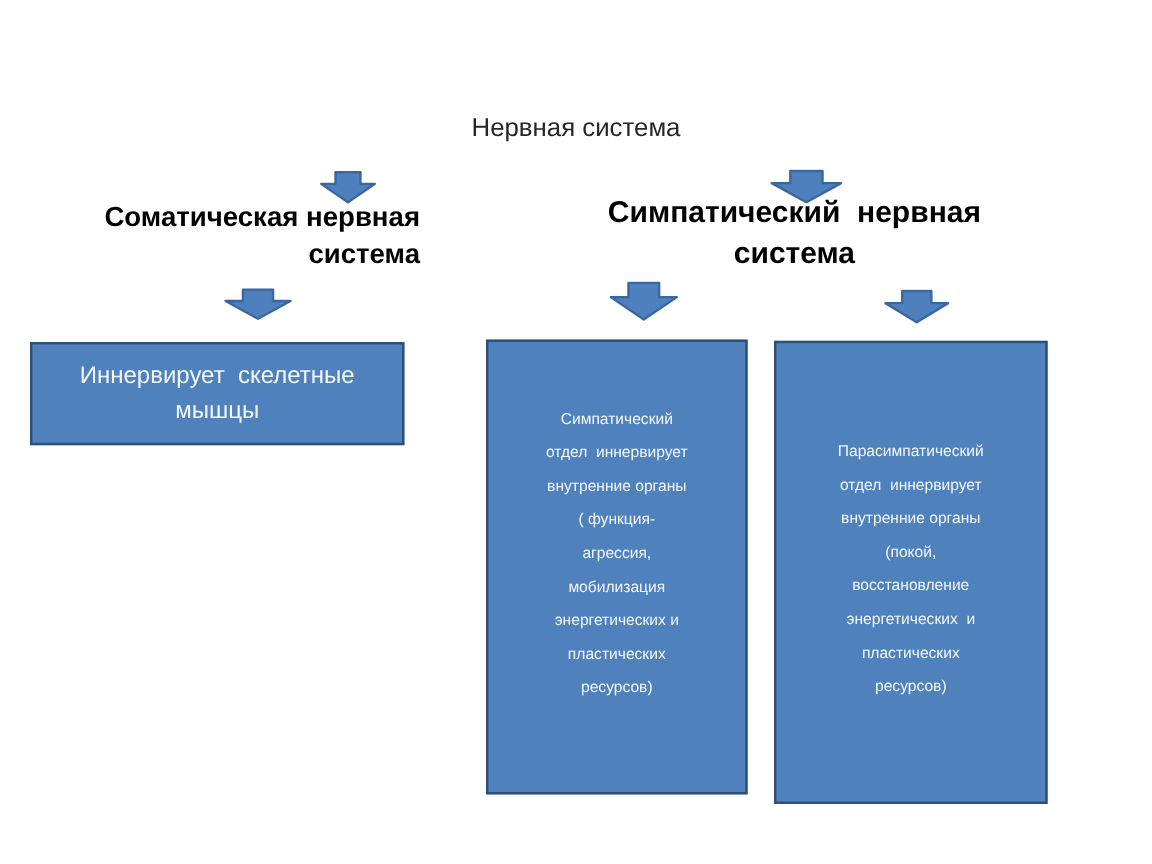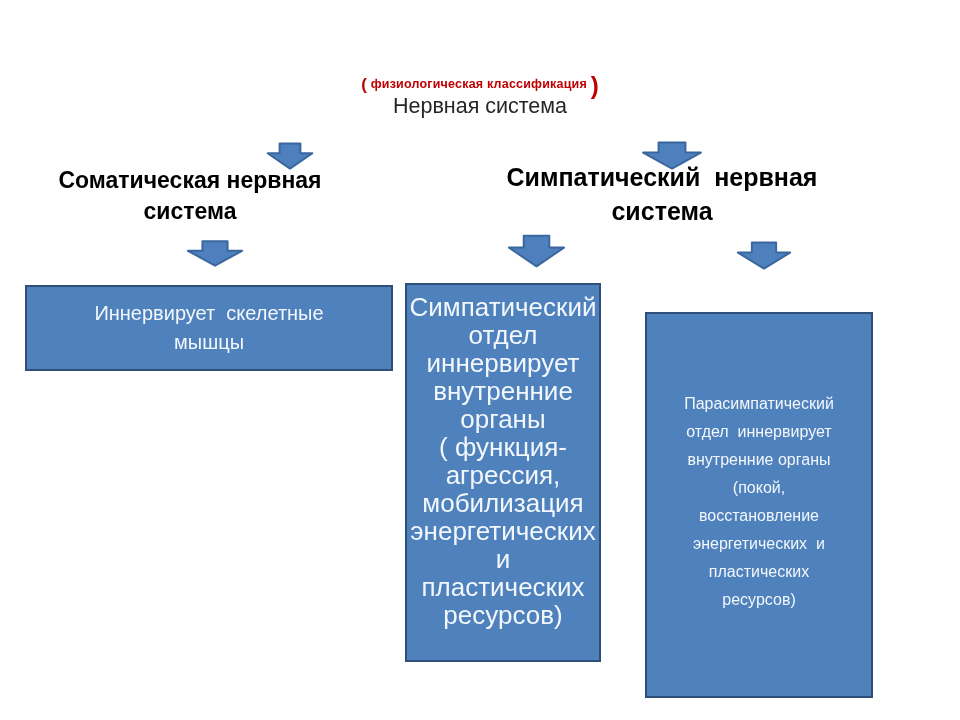--- a/index.html
+++ b/index.html
@@ -33,38 +33,38 @@
   .paren-open  { font-size: 17px; vertical-align: -2px; }
   .paren-close { font-size: 24px; vertical-align: -6px; }
 
   .branch-label {
     position: absolute;
     text-align: center;
     font-weight: 700;
     color: var(--label_text, #000);
     white-space: pre-wrap;
   }
-  .somatic-label    { left: 30px;  top: 165px; width: 320px; font-size: 23px; line-height: 31px; }
+  .somatic-label    { left: 30px;  top: 165px; width: 320px; font-size: 23px; line-height: 31px; text-align: right; }
   .vegetative-label { left: 497px; top: 160px; width: 330px; font-size: 25px; line-height: 34px; }
 
   .box {
     position: absolute;
     box-sizing: border-box;
     background: var(--box_fill, #4f81bd);
     border: 2px solid var(--box_border, #2e4f78);
     color: var(--box_text, #f2f7fc);
     display: flex;
     align-items: center;
     justify-content: center;
     text-align: center;
   }
   .box-text { white-space: pre-wrap; }
-  .somatic-box         { left: 25px;  top: 285px; width: 368px; height: 86px;  font-size: 20px;   line-height: 29px; }
-  .sympathetic-box     { left: 405px; top: 283px; width: 196px; height: 379px; font-size: 26px; line-height: 28px; padding-bottom: 24px; }
-  .parasympathetic-box { left: 645px; top: 284px; width: 228px; height: 386px; font-size: 16px; line-height: 28px; padding-bottom: 6px; margin-top: 28px; }
+  .somatic-box         { left: 25px;  top: 285px; width: 312px; height: 86px;  font-size: 20px;   line-height: 29px; }
+  .sympathetic-box     { left: 405px; top: 283px; width: 218px; height: 379px; font-size: 13px; line-height: 28px; padding-bottom: 24px; }
+  .parasympathetic-box { left: 645px; top: 284px; width: 228px; height: 386px; font-size: 13px; line-height: 28px; padding-bottom: 6px; }
 
   .arrow { position: absolute; display: block; }
   .arrow path {
     fill: var(--arrow_fill, #4d80bd);
     stroke: var(--arrow_border, #3a679e);
     stroke-width: 2;
     stroke-linejoin: round;
     vector-effect: non-scaling-stroke;
   }
   .arrow-1 { left: 266px; top: 142px; width: 48px; height: 28px; }
@@ -73,21 +73,20 @@
   .arrow-4 { left: 507px; top: 234px; width: 59px; height: 34px; }
   .arrow-5 { left: 736px; top: 241px; width: 56px; height: 29px; }
 </style>
 </head>
 <body>
 
 <div class="slide">
 
   <div class="slide-title">Нервная система</div>
 
-  <div class="slide-subtitle"><span class="paren-open">(</span><span class="sub-text"> физиологическая классификация </span><span class="paren-close">)</span></div>
 
   <div class="branch-label somatic-label">Соматическая нервная
 система</div>
 
   <div class="branch-label vegetative-label">Симпатический  нервная
 система</div>
 
   <svg class="arrow arrow-1" viewBox="0 0 60 30" preserveAspectRatio="none">
     <path d="M17 1.5 H43 V12 H58 L30 28.5 L2 12 H17 Z"></path>
   </svg>

